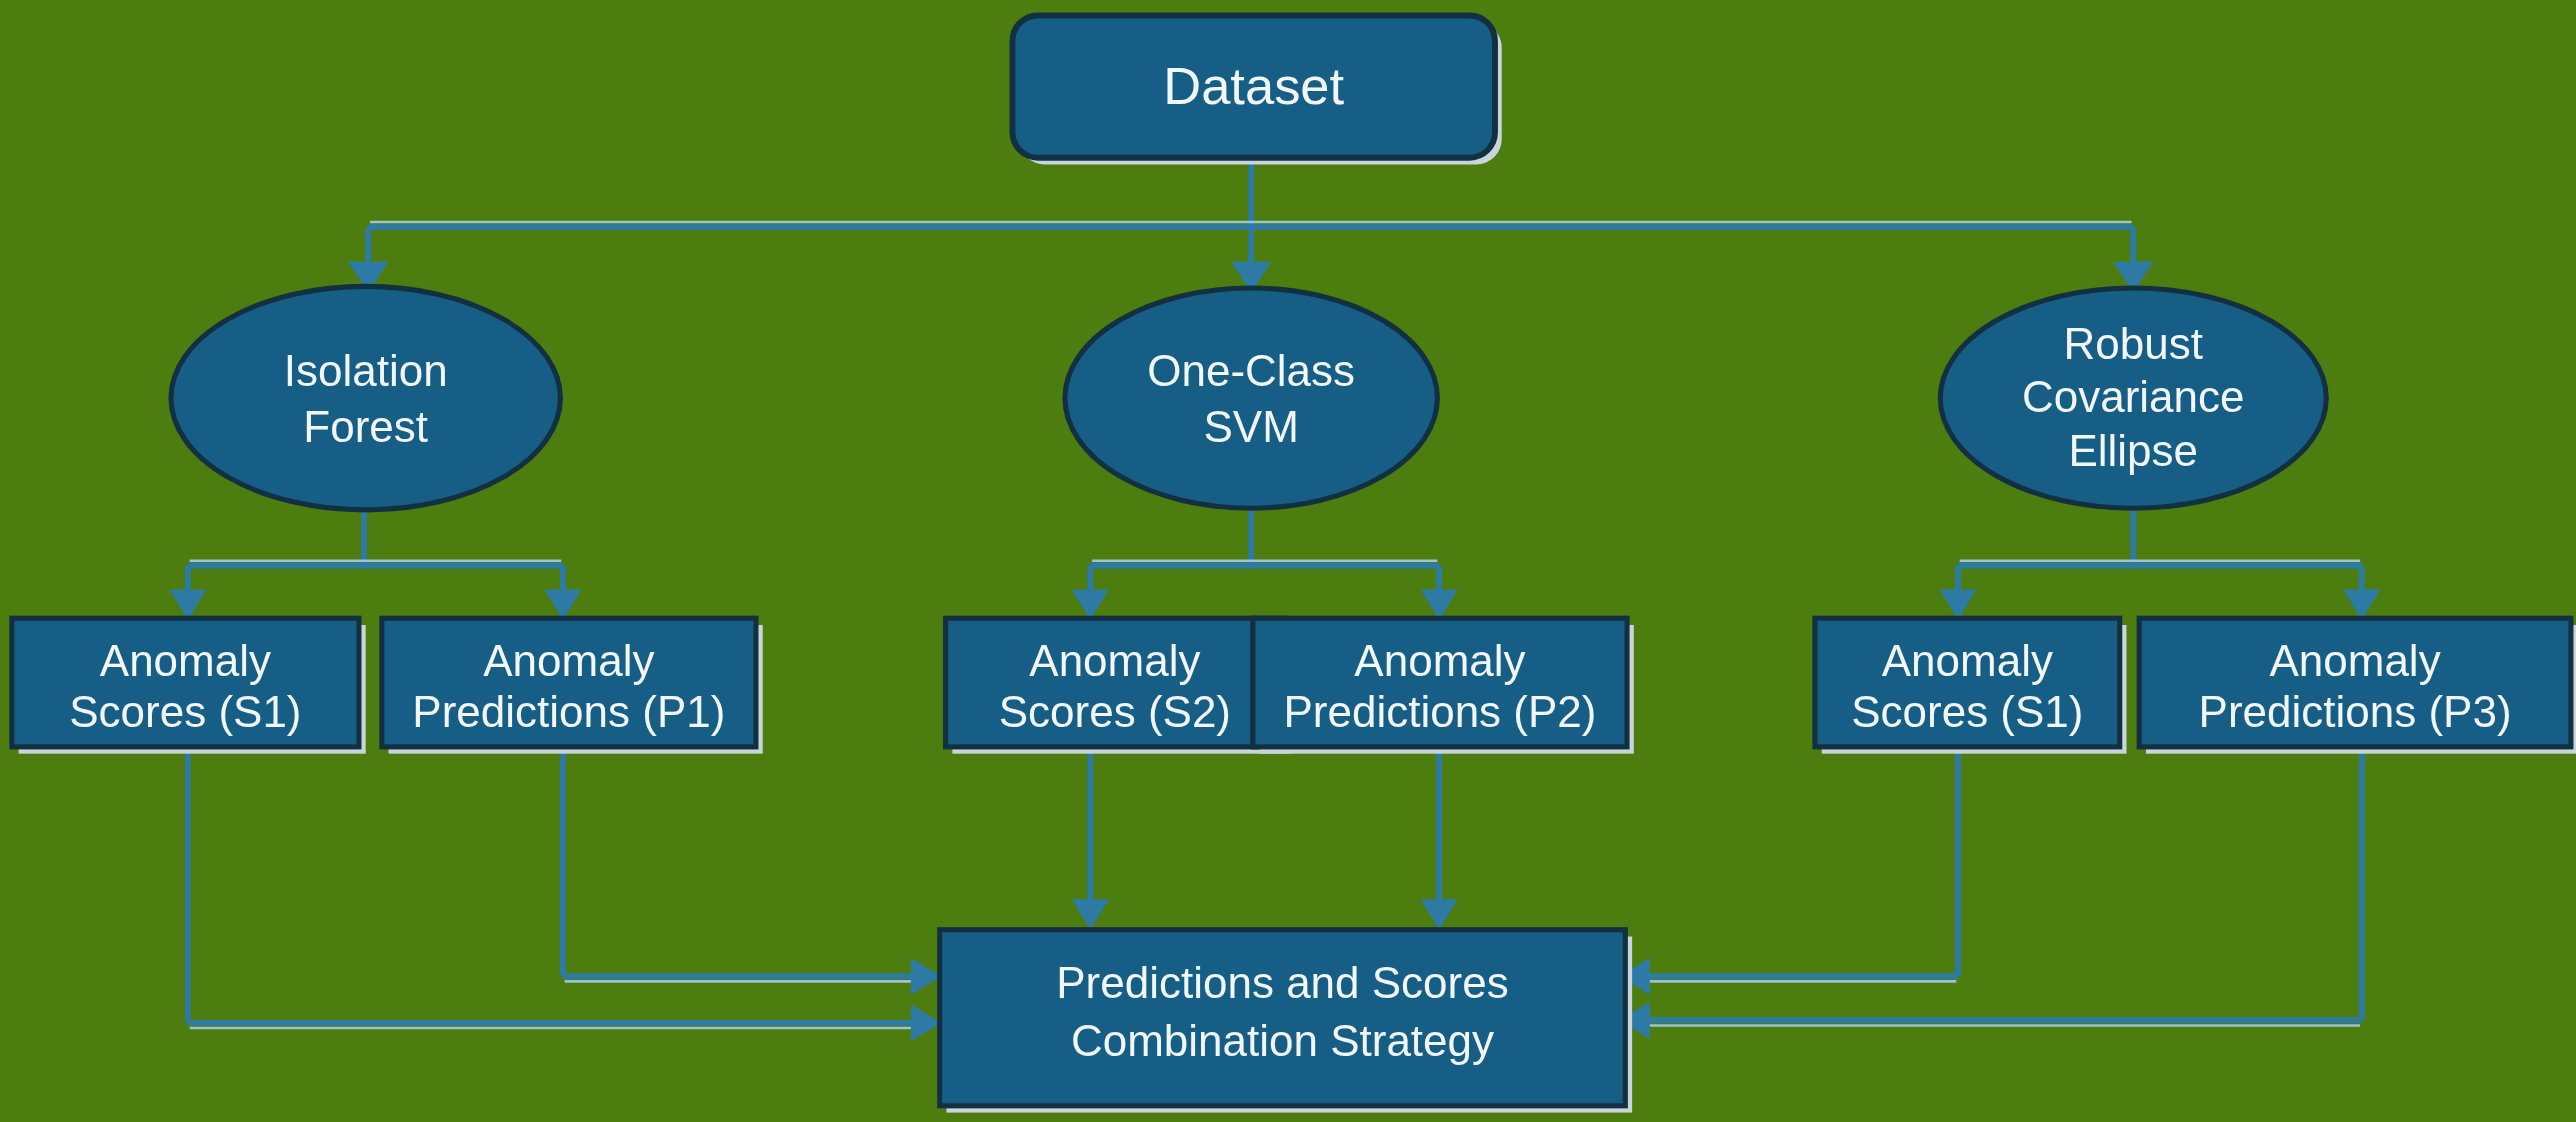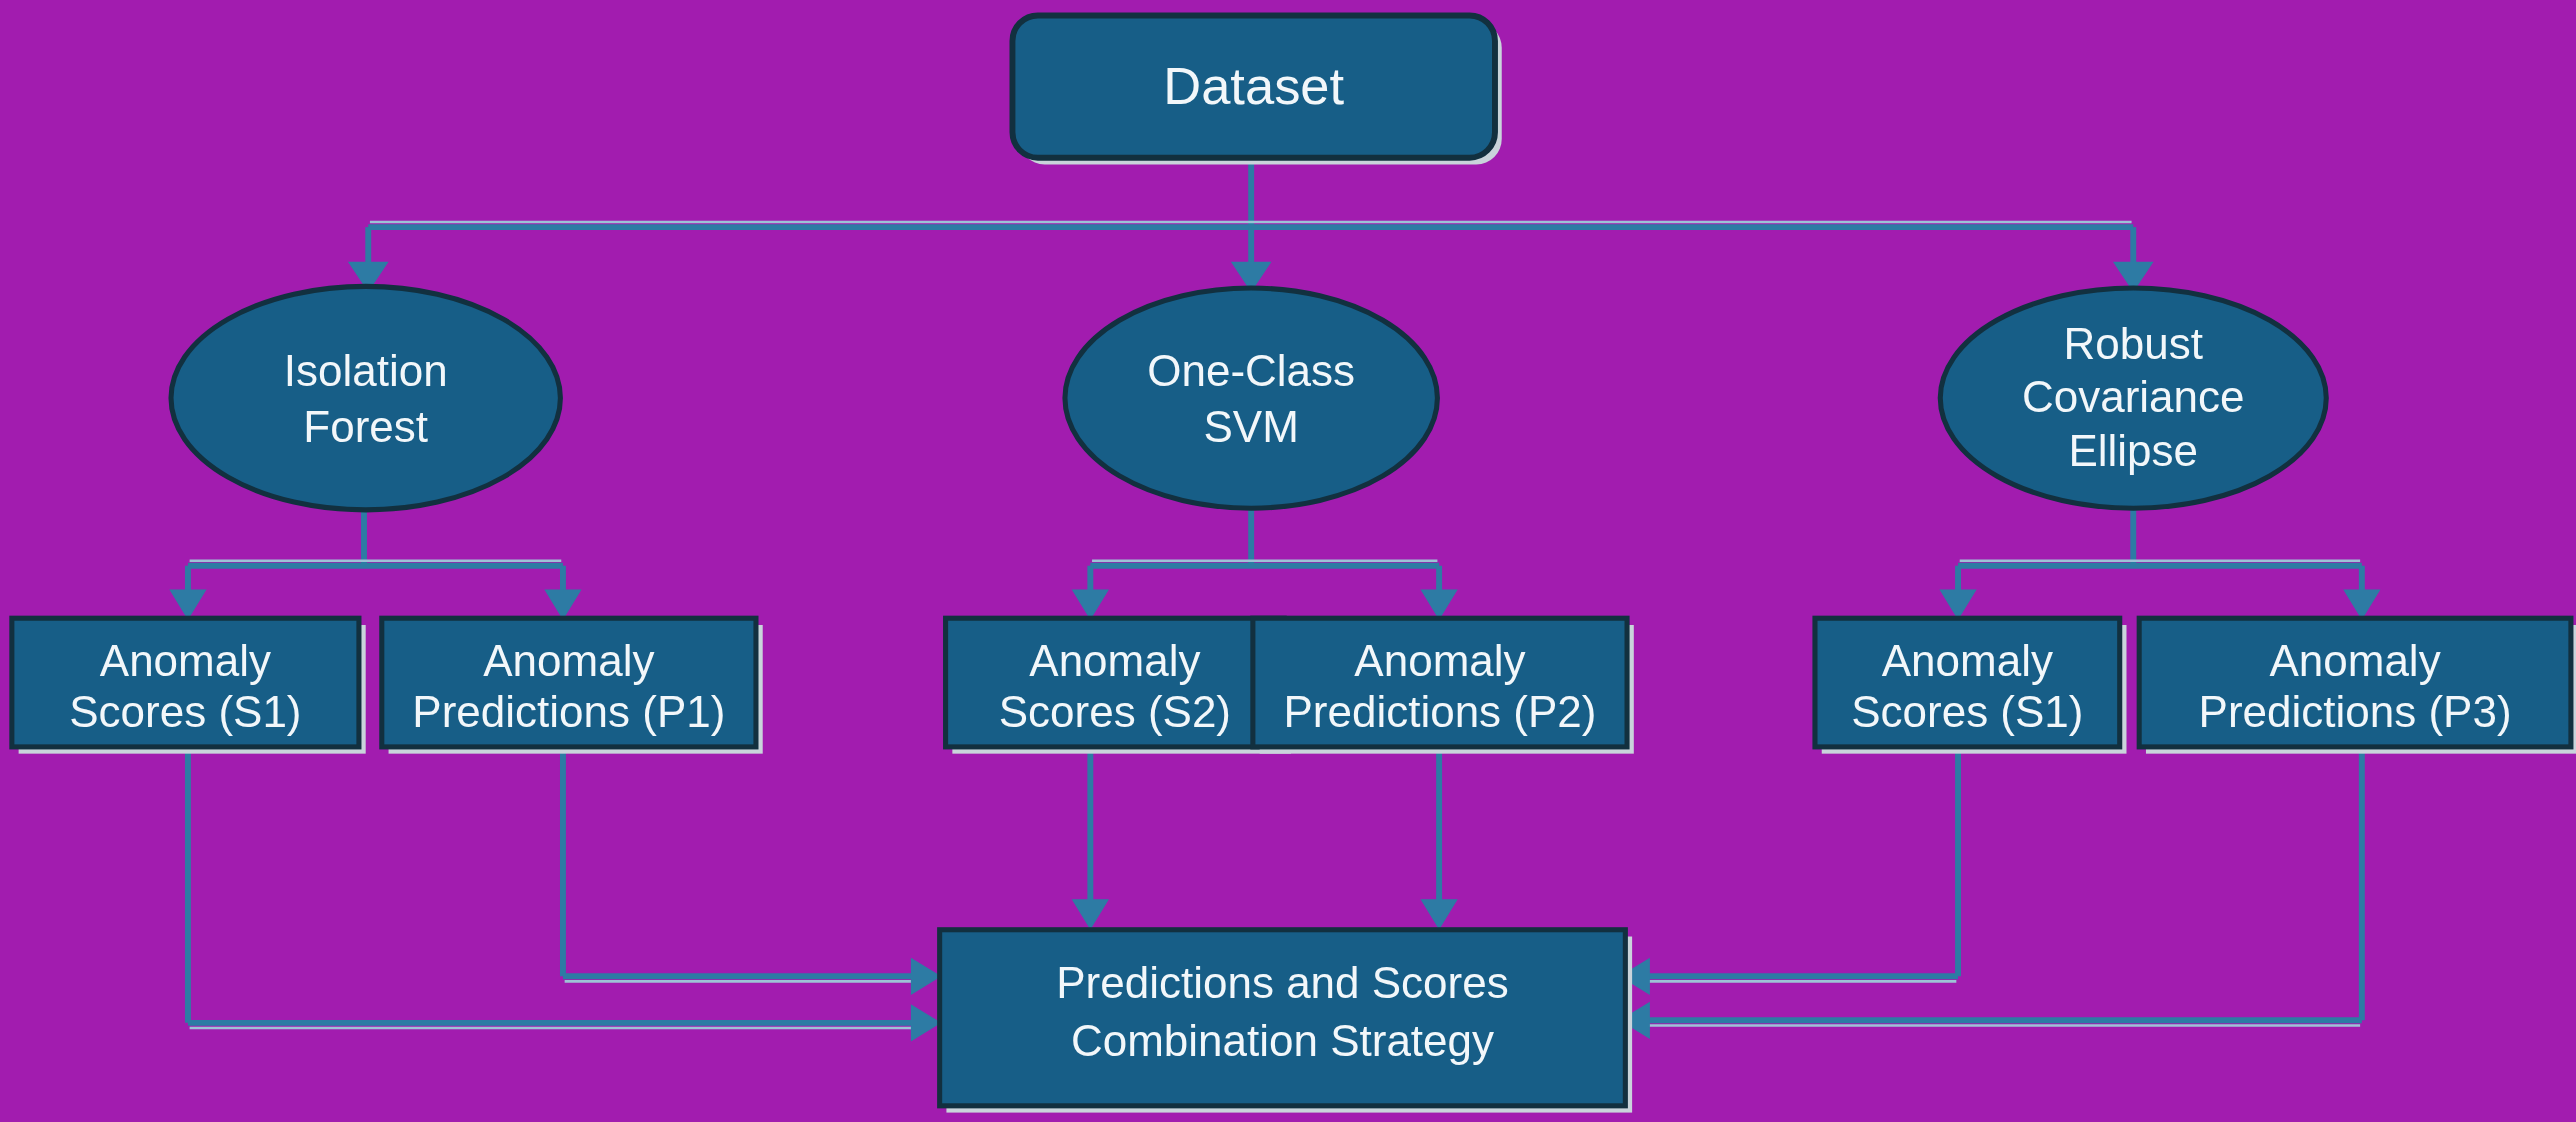--- a/index.html
+++ b/index.html
@@ -7,21 +7,21 @@
     padding: 0;
     background: #ffffff;
   }
   body {
     font-family: "Liberation Sans", sans-serif;
   }
   #diagram-root {
     position: relative;
     width: 2576px;
     height: 1123px;
-    background: #a21caf;
+    background: #4d7c0f;
     overflow: hidden;
   }
   svg.flow {
     display: block;
     width: 2576px;
     height: 1123px;
   }
   .node-label {
     fill: #f2f7fa;
     font-family: "Liberation Sans", sans-serif;

